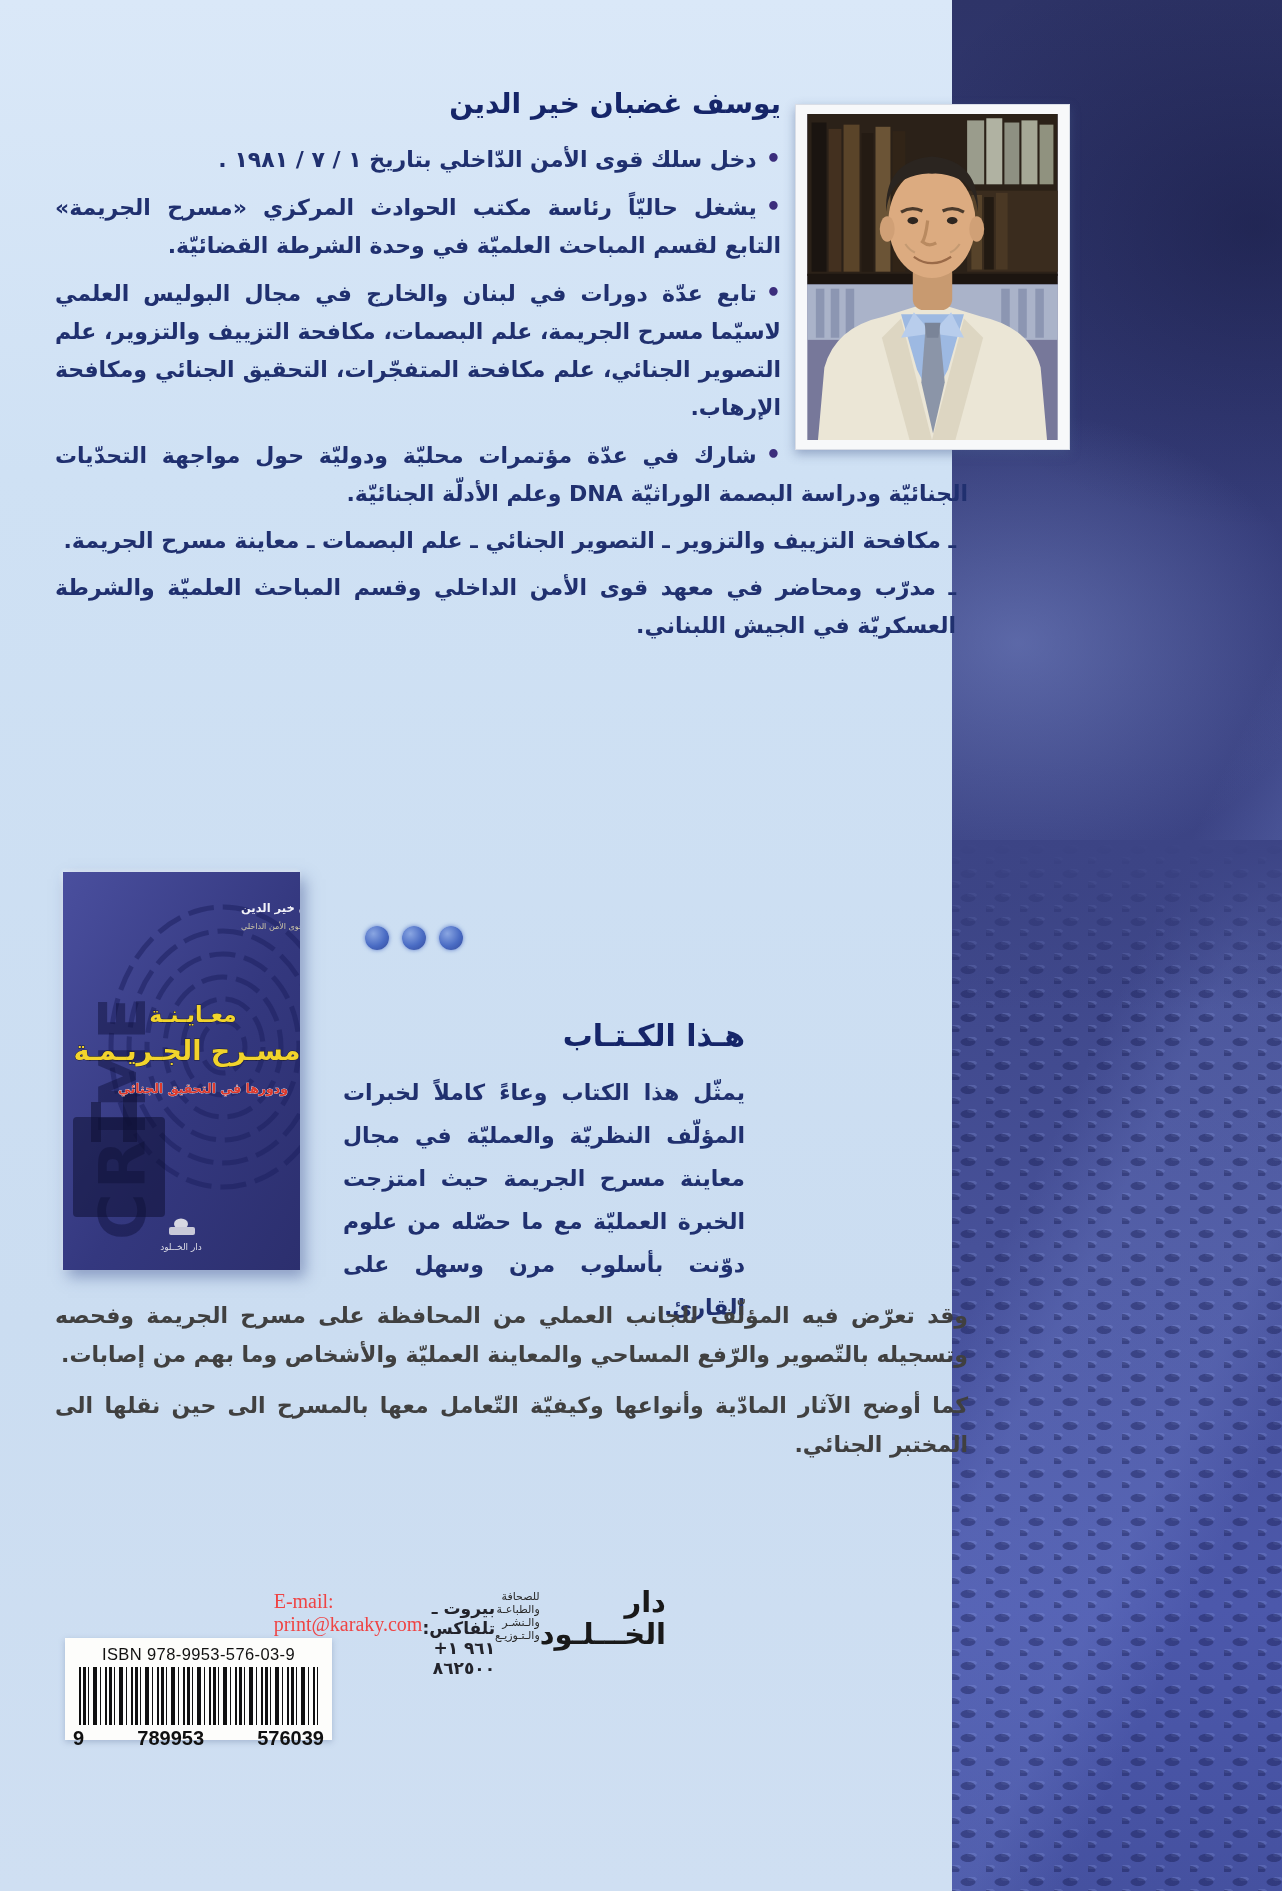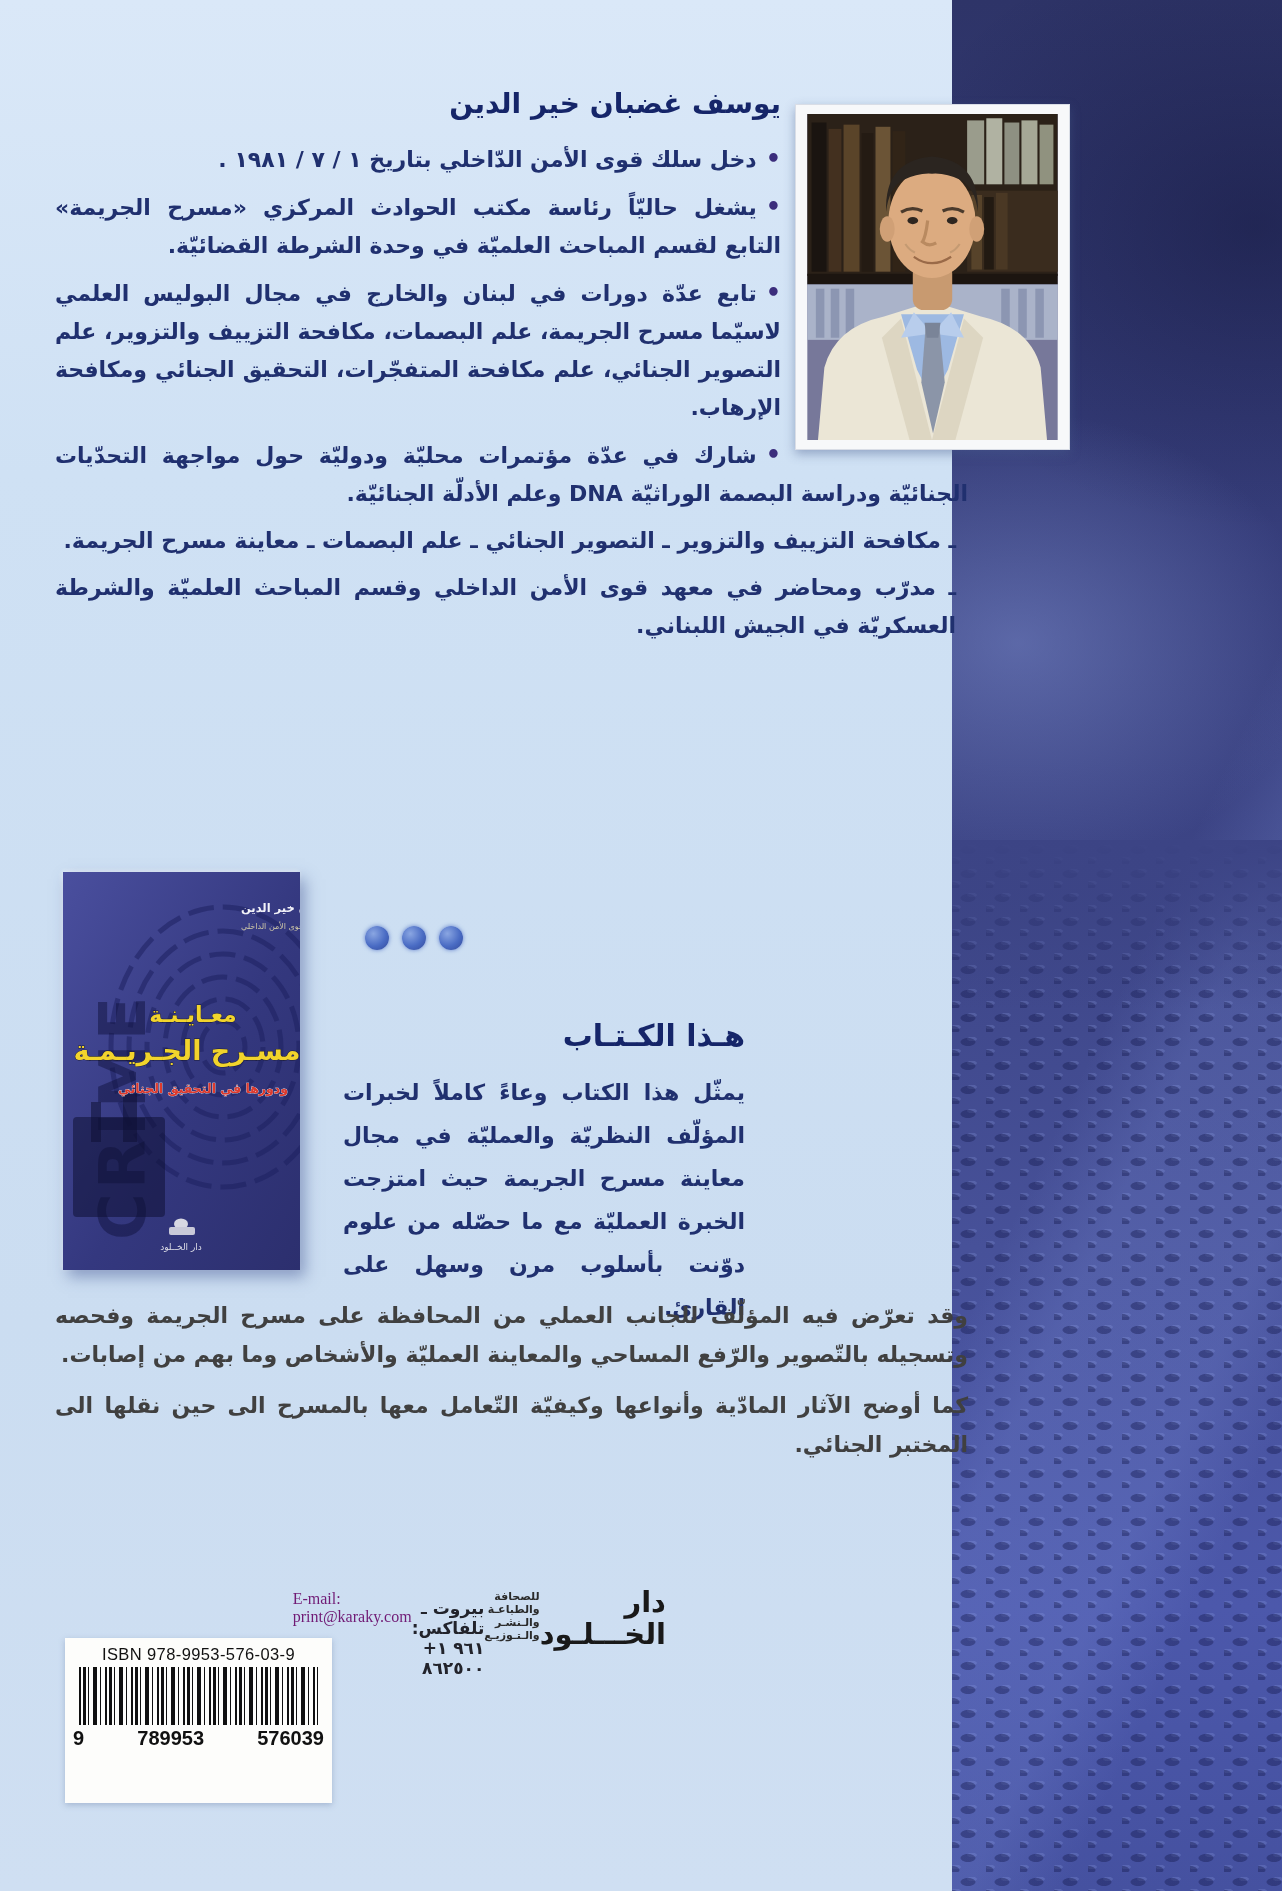--- a/index.html
+++ b/index.html
@@ -59,27 +59,27 @@
   .about-heading{font-size:30px;color:#152569;margin:0 0 18px 0;text-align:right;}
   .about-intro p{margin:0;font-size:22px;line-height:43px;text-align:justify;}
   .about-body{position:absolute;top:1296px;right:314px;width:913px;direction:rtl;
     color:#404040;font-weight:bold;font-size:22px;line-height:39px;}
   .about-body p{margin:0 0 12px 0;text-align:justify;}
   
   .pub{position:absolute;left:440px;top:1586px;width:226px;direction:rtl;
     display:flex;flex-direction:row;align-items:flex-start;color:#191919;}
   .pub-icon{width:58px;height:56px;margin-bottom:2px;}
   .pub-name{font-size:29px;font-weight:bold;letter-spacing:0;line-height:32px;}
-  .pub-tagline{font-size:11px;font-weight:bold;margin-top:4px;letter-spacing:1px;color:#2a2a2a;}
+  .pub-tagline{font-size:11px;font-weight:normal;margin-top:4px;letter-spacing:1px;color:#2a2a2a;}
   .pub-phone{margin-top:12px;font-size:17px;font-weight:bold;color:#22232b;text-align:right;}
   .pub-phone .num{direction:ltr;unicode-bidi:embed;display:inline-block;}
-  .pub-email{margin-top:4px;font-size:16px;direction:ltr;
-    font-family:"Liberation Serif",serif;color:#701a75;}
-  
-  .barcode{position:absolute;left:65px;top:1638px;width:267px;height:165px;background:#fdfdfb;
+  .pub-email{margin-top:4px;font-size:20px;direction:ltr;
+    font-family:"Liberation Serif",serif;color:#ef4444;}
+  
+  .barcode{position:absolute;left:65px;top:1638px;width:267px;height:102px;background:#fdfdfb;
     box-shadow:0 2px 6px rgba(90,110,150,.35);}
   .isbn{font-family:"Liberation Sans",sans-serif;font-size:16.5px;color:#111;
     text-align:center;padding-top:7px;letter-spacing:.4px;}
   .bars{height:58px;margin:3px 14px 0 14px;
     background:repeating-linear-gradient(90deg,
       #101010 0 2px, #fdfdfb 2px 4px, #101010 4px 7px, #fdfdfb 7px 9px,
       #101010 9px 10px, #fdfdfb 10px 14px, #101010 14px 18px, #fdfdfb 18px 21px,
       #101010 21px 22px, #fdfdfb 22px 26px);}
   .digits{display:flex;justify-content:space-between;padding:2px 8px 0 8px;
     font-family:"Liberation Sans",sans-serif;font-size:20px;color:#111;font-weight:bold;}

